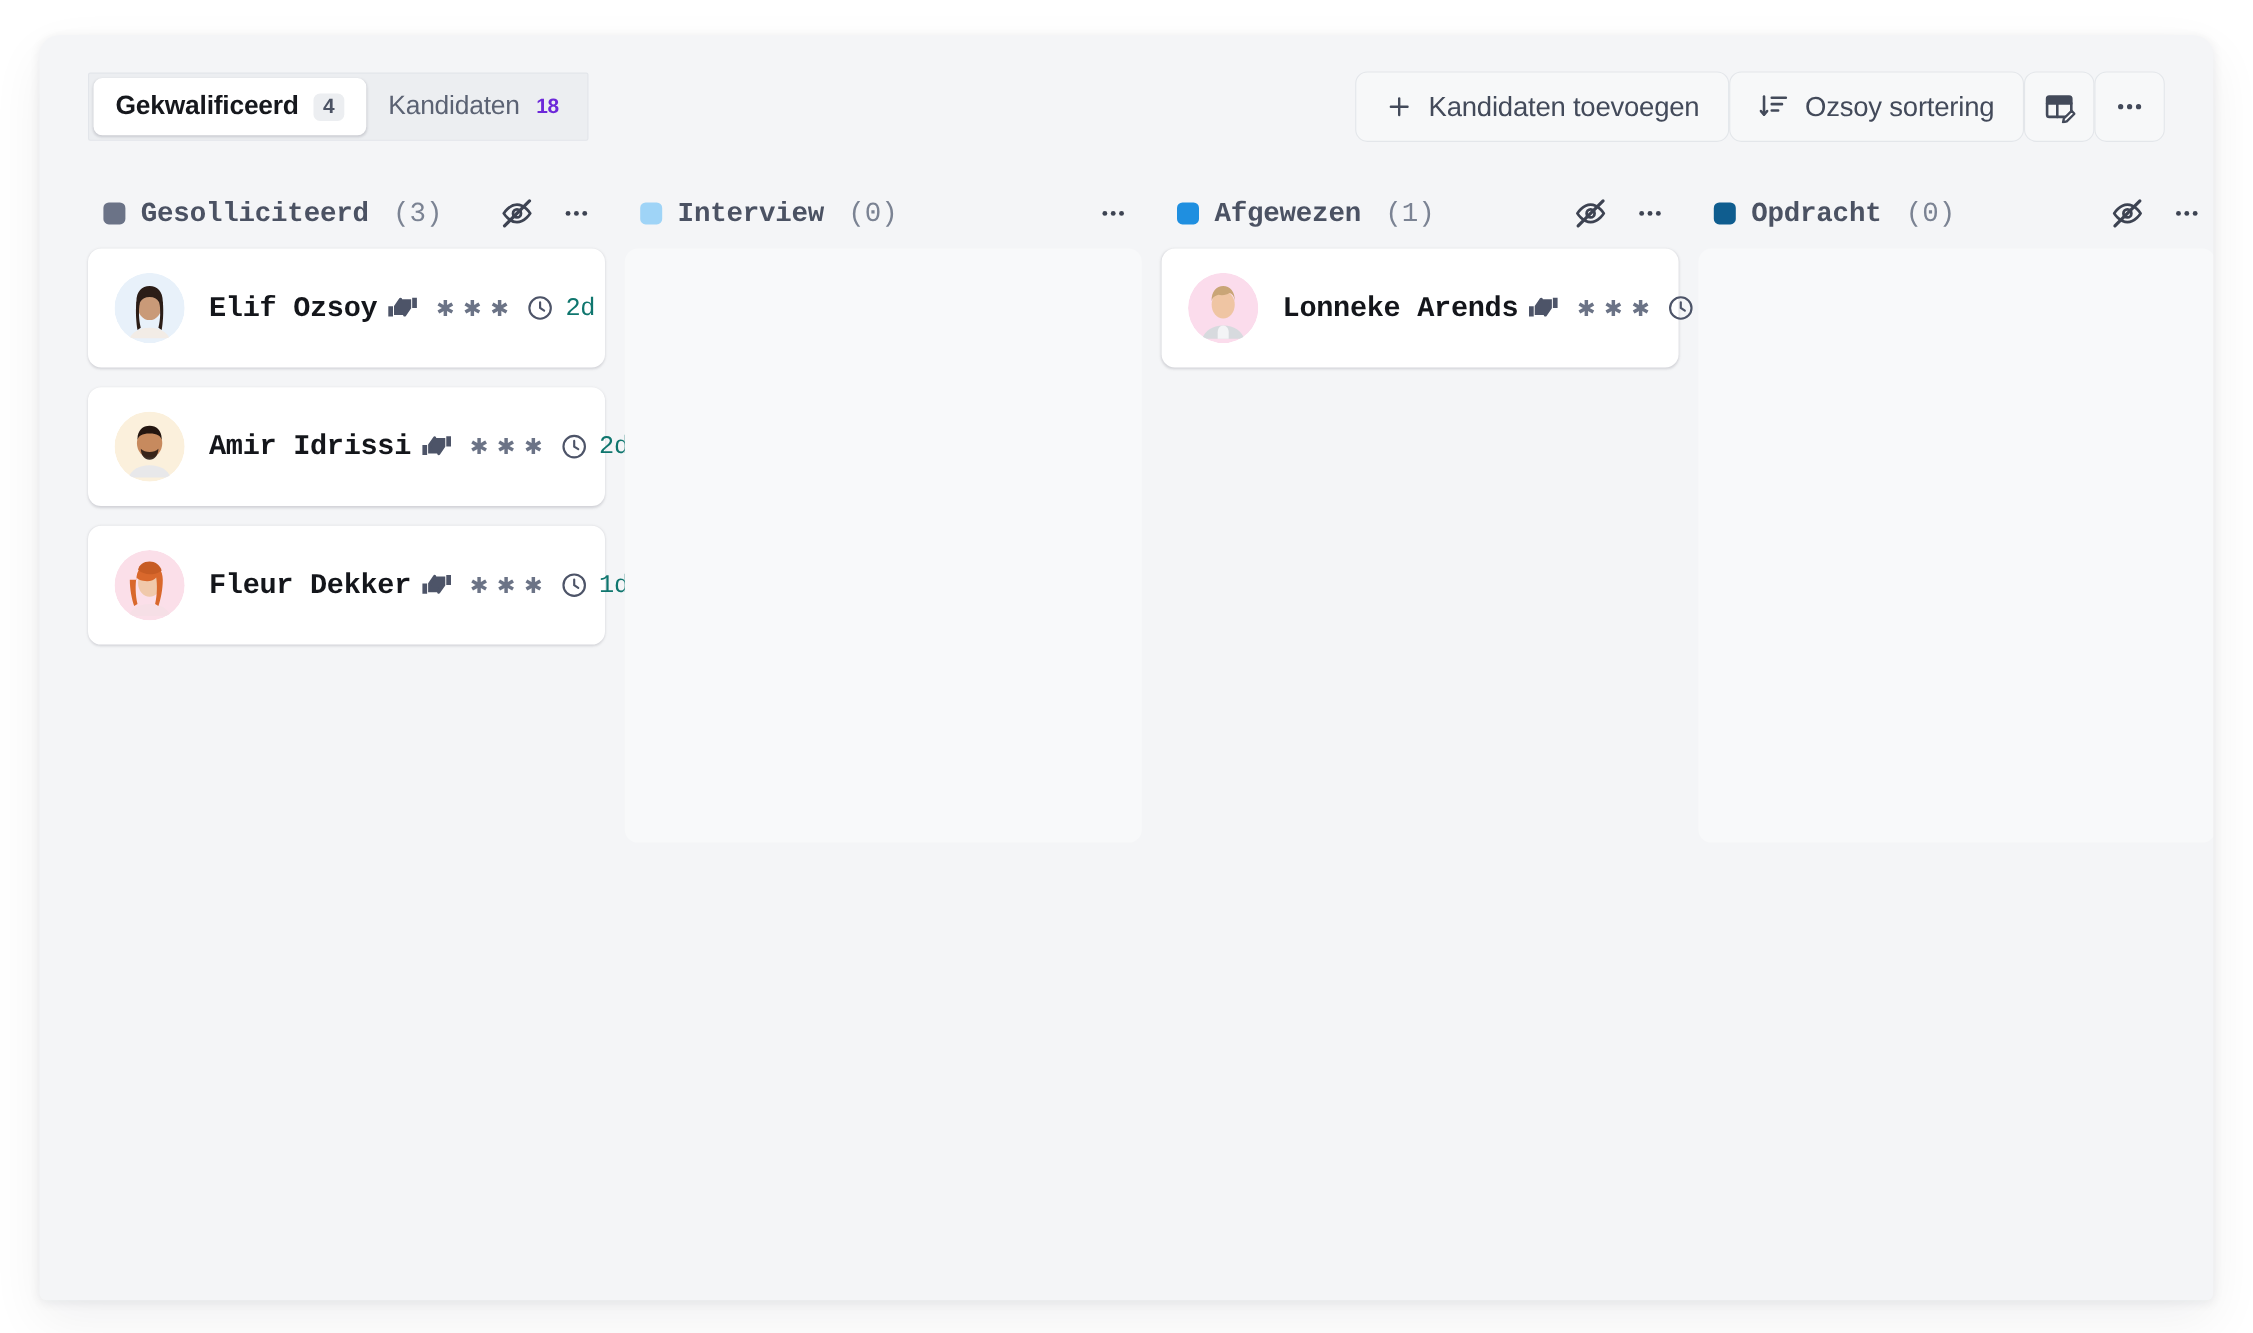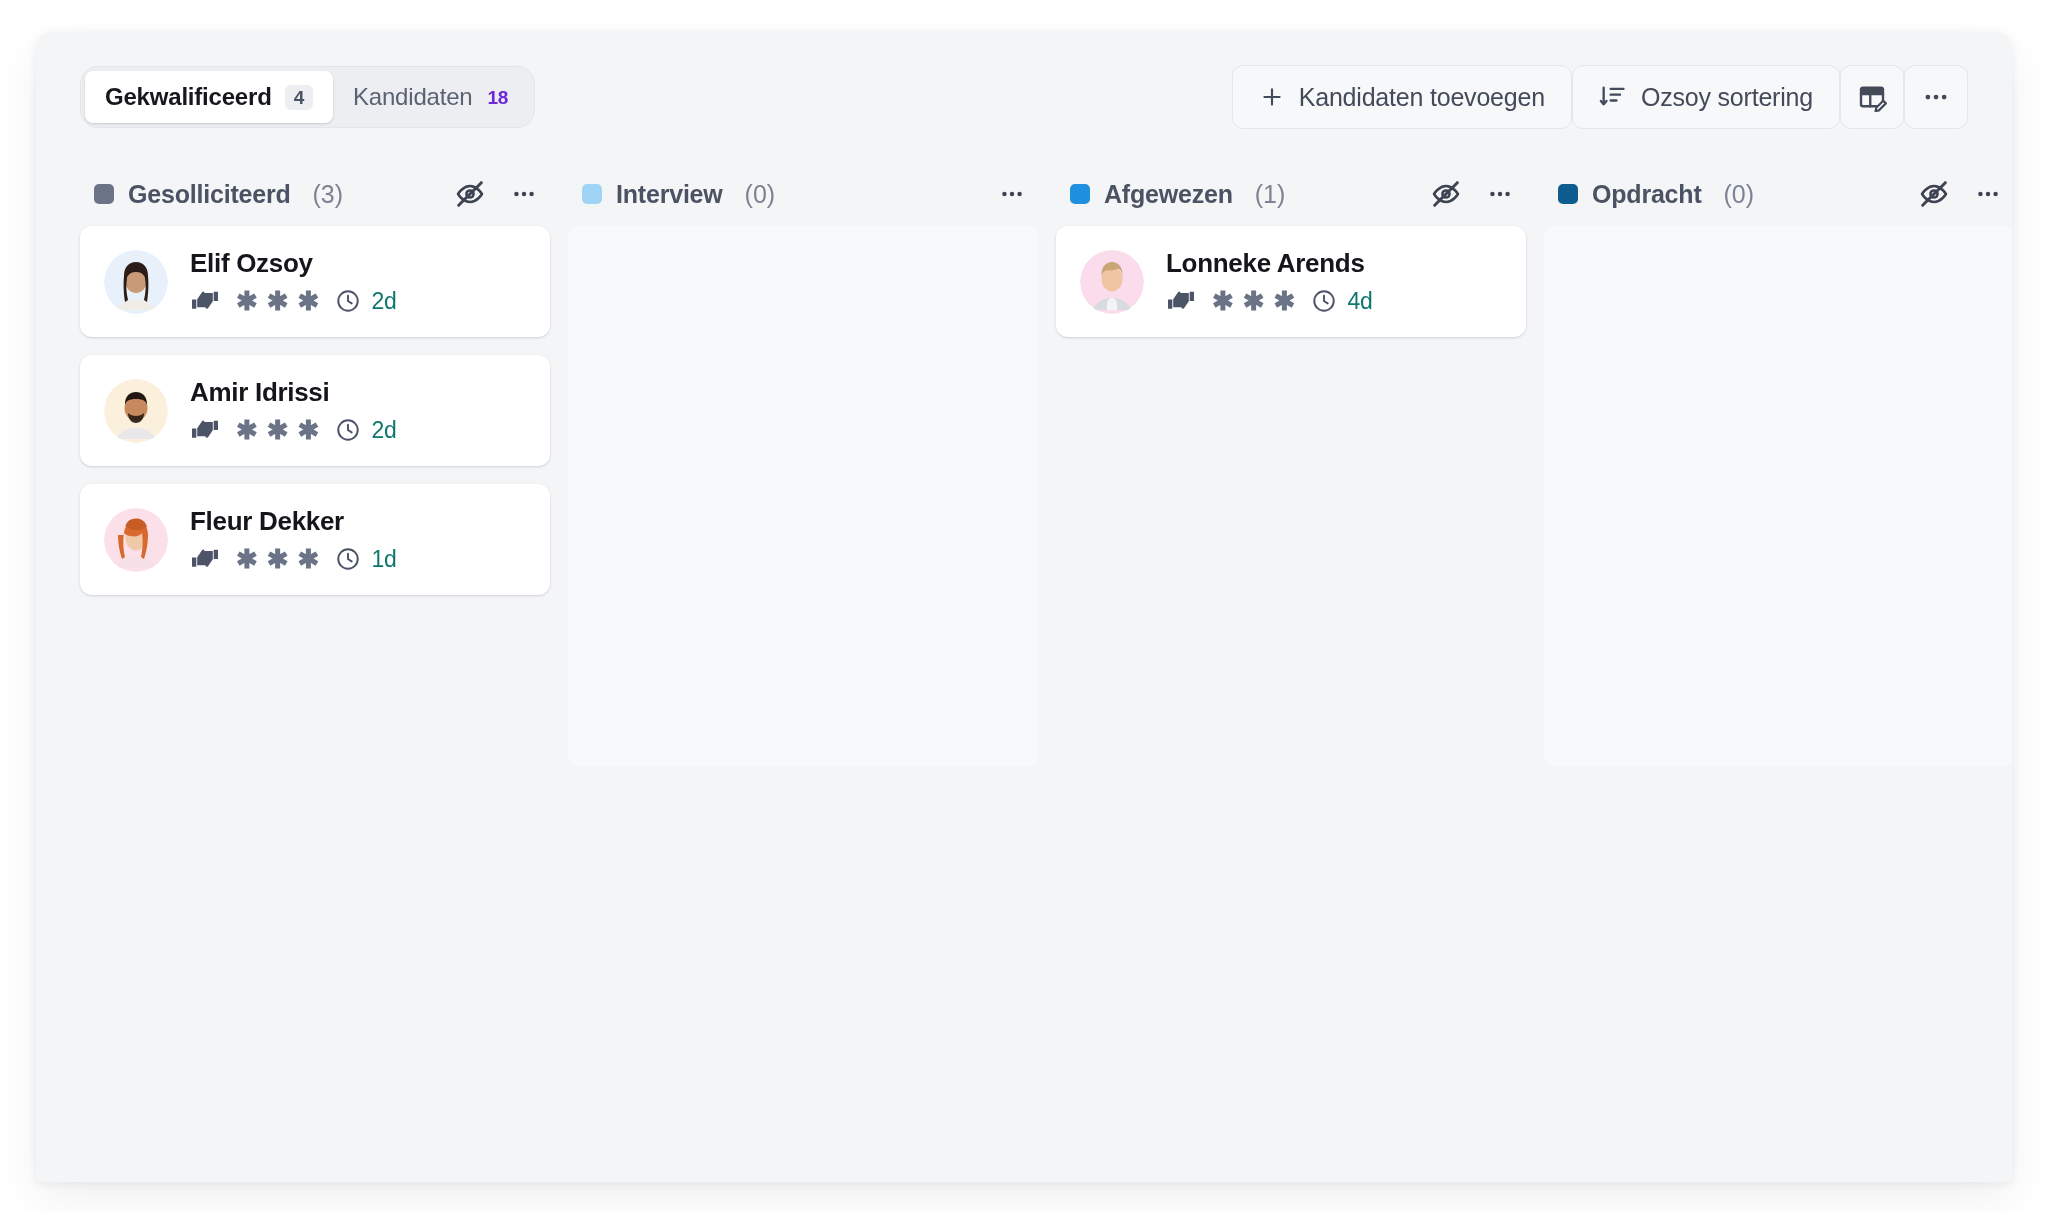--- a/index.html
+++ b/index.html
@@ -41,21 +41,21 @@
     align-items: center;
     justify-content: space-between;
   }
 
   
   .tab-group {
     display: flex;
     align-items: center;
     background: #eceef1;
     border: 1px solid #e2e5ea;
-    border-radius: 18px;
+    border-radius: 2px;
     padding: 4px;
     height: 62px;
   }
   .tab {
     display: flex;
     align-items: center;
     gap: 13px;
     height: 52px;
     padding: 0 20px;
     border-radius: 8px;
@@ -111,20 +111,21 @@
   .board {
     position: relative;
     padding: 0 0 0 0;
     height: calc(100% - 130px);
   }
   .columns {
     display: flex;
     align-items: flex-start;
     padding-left: 44px;
     gap: 18px;
+    font-family: Liberation Mono, monospace;
   }
   .column { width: 470px; flex: 0 0 470px; position: relative; }
 
   .col-head {
     display: flex;
     align-items: center;
     height: 64px;
     padding: 0 6px 0 14px;
     gap: 14px;
   }
@@ -175,21 +176,21 @@
     cursor: pointer;
   }
   .avatar {
     width: 64px; height: 64px; border-radius: 50%;
     flex: 0 0 64px;
     overflow: hidden;
     position: relative;
   }
   .avatar svg { display: block; width: 64px; height: 64px; }
 
-  .card-main { display: flex; flex-direction: column; gap: 8px; min-width: 0; }
+  .card-main { display: flex; flex-direction: row; gap: 8px; min-width: 0; }
   .cand-name {
     font-size: 26px;
     font-weight: 700;
     color: #14161b;
     letter-spacing: -0.3px;
     white-space: nowrap;
   }
   .card-meta {
     display: flex;
     align-items: center;

